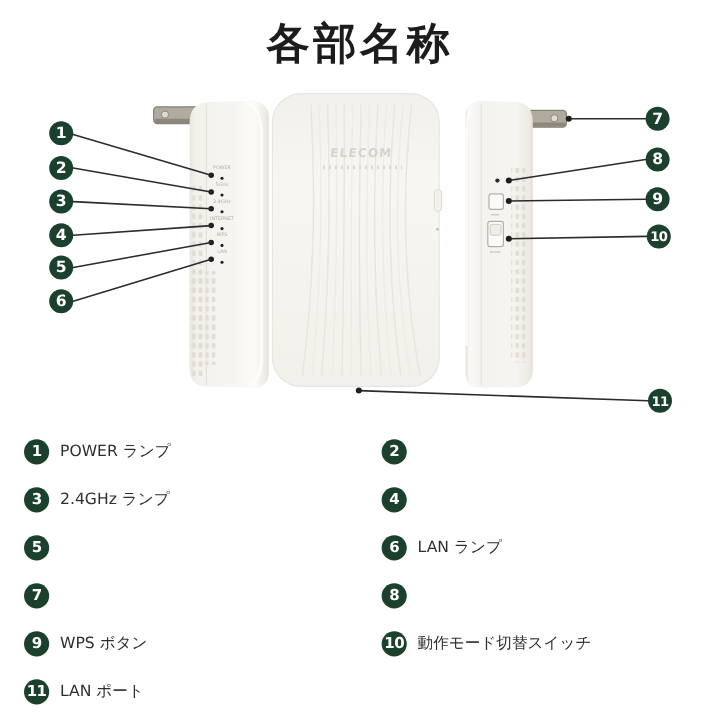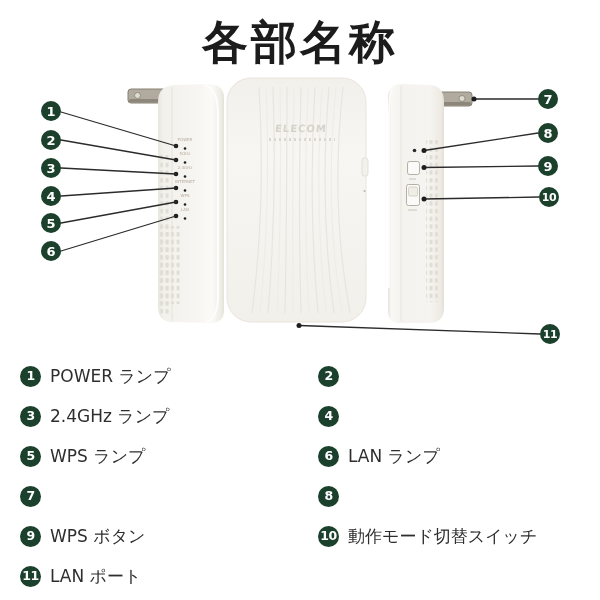--- a/index.html
+++ b/index.html
@@ -2,21 +2,21 @@
 <html><head>
 <meta charset="utf-8">
 <style>
   html,body{margin:0;padding:0;background:#fff;}
   #canvas{
     position:relative;width:600px;height:600px;background:#ffffff;
     font-family:"DejaVu Sans","Liberation Sans",sans-serif;overflow:hidden;
   }
   .title{
     position:absolute;left:0;top:12px;width:600px;text-align:center;
-    font-size:46px;font-weight:900;color:#1c1c1c;letter-spacing:3px;
+    font-size:36px;font-weight:900;color:#1c1c1c;letter-spacing:3px;
   }
   svg{position:absolute;left:0;top:0;}
   .co{
     position:absolute;width:20px;height:20px;border-radius:50%;
     background:#1b402c;color:#fff;font-weight:bold;font-size:13px;
     display:flex;align-items:center;justify-content:center;line-height:1;
   }
   .co.small{font-size:11px;letter-spacing:-0.5px;}
   .led-label{
     position:absolute;width:22px;text-align:center;font-size:4px;
@@ -34,21 +34,21 @@
   .legend{
     position:absolute;left:20px;top:356px;width:566px;
     display:grid;grid-template-columns:298px 268px;grid-auto-rows:40px;
   }
   .legend-item{display:flex;align-items:center;gap:9px;}
   .badge{
     width:21px;height:21px;border-radius:50%;background:#1b402c;color:#fff;
     font-weight:bold;font-size:12.5px;display:flex;align-items:center;
     justify-content:center;flex:0 0 21px;line-height:1;letter-spacing:-0.5px;
   }
-  .legend-label{font-size:17px;color:#2e2e2e;}
+  .legend-label{font-size:13px;color:#2e2e2e;}
 </style>
 </head>
 <body>
 
 <div id="canvas">
 
   <div class="title">各部名称</div>
 
   <svg width="600" height="600" viewBox="0 0 600 600">
     <defs>
@@ -203,21 +203,20 @@
     </div>
     <div class="legend-item">
       <span class="badge">3</span>
       <span class="legend-label">2.4GHz ランプ</span>
     </div>
     <div class="legend-item">
       <span class="badge">4</span>
     </div>
     <div class="legend-item">
       <span class="badge">5</span>
-      <span class="legend-label">WPS ランプ</span>
     </div>
     <div class="legend-item">
       <span class="badge">6</span>
       <span class="legend-label">LAN ランプ</span>
     </div>
     <div class="legend-item">
       <span class="badge">7</span>
     </div>
     <div class="legend-item">
       <span class="badge">8</span>

